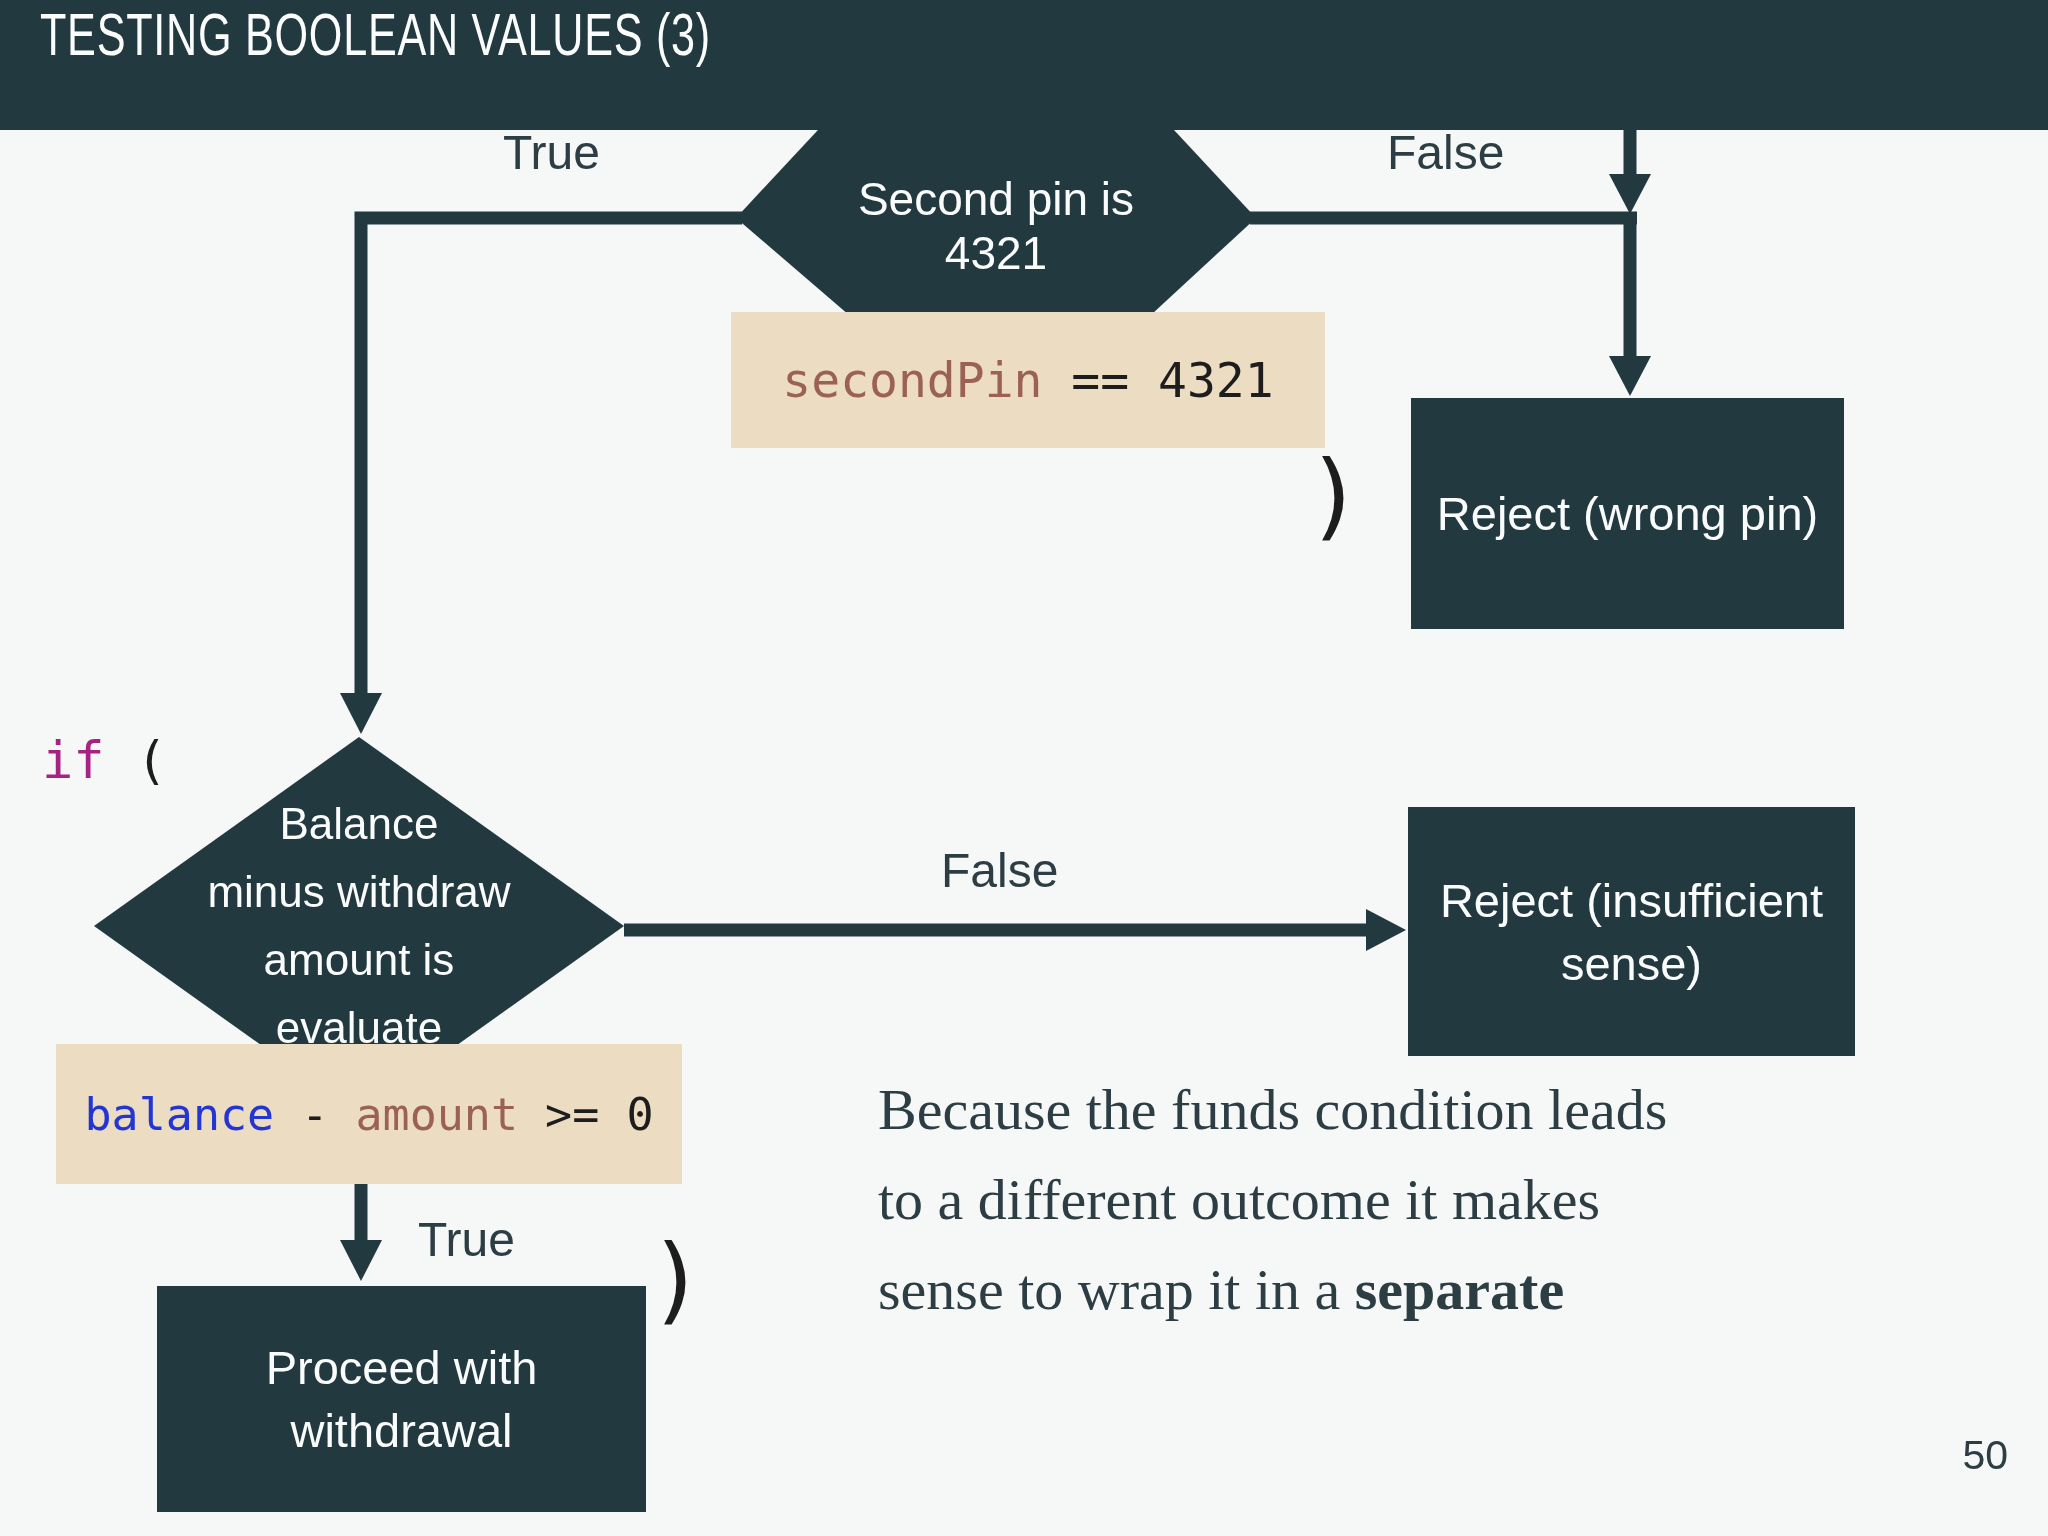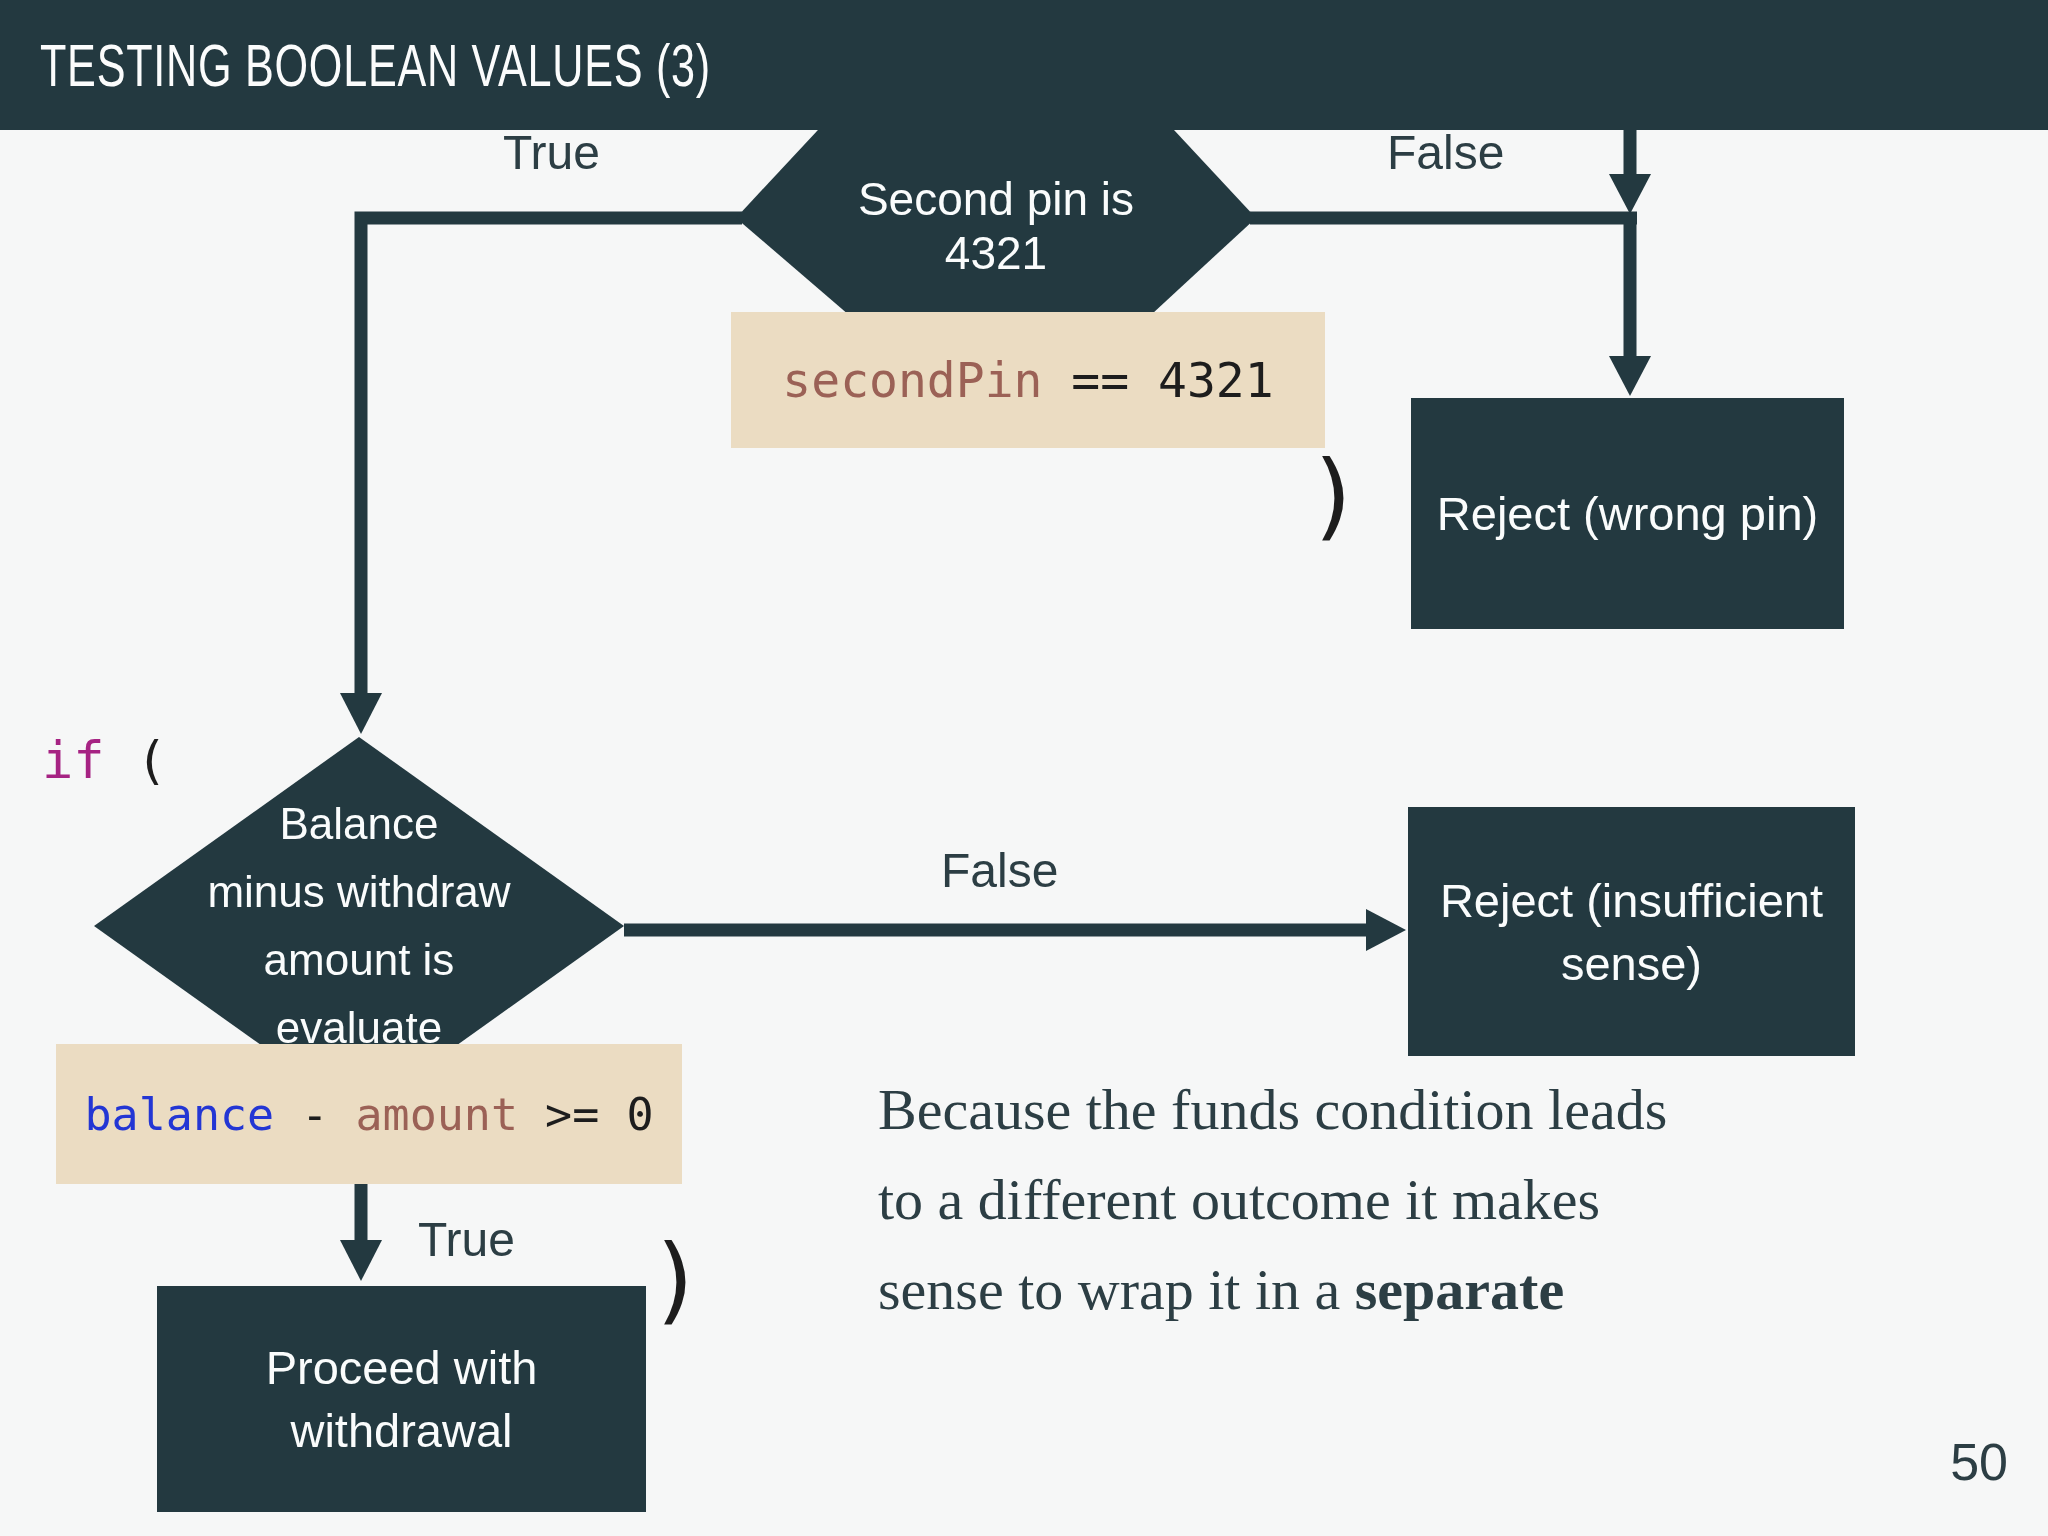--- a/index.html
+++ b/index.html
@@ -21,21 +21,21 @@
     position:relative;
     overflow:hidden;
     color:var(--body_text,#2c3e44);
   }
   .abs{position:absolute;}
   
   .header{
     left:0;top:0;width:2048px;height:130px;
     background:var(--dark_teal,#233940);
     z-index:10;
-    display:flex;align-items:center;
+    display:flex;
   }
   .header-title{
     margin-left:40px;
     font-size:60px;
     color:#fbfcfc;
     letter-spacing:1px;
     white-space:nowrap;
     transform:scaleX(0.72);
     transform-origin:0 50%;
     font-weight:400;
@@ -117,21 +117,21 @@
   .note{
     left:878px;top:1065px;width:1110px;
     font-size:58px;line-height:90px;
     color:var(--body_text,#2c3e44);
     z-index:4;
   }
   .note .line{white-space:nowrap;font-family:Liberation Serif, serif;}
   
   .page-number{
     left:1938px;top:1432px;width:70px;
-    font-size:52px;text-align:right;
+    font-size:41px;text-align:right;
     color:var(--body_text,#2c3e44);
     z-index:4;
   }
 </style>
 </head>
 <body>
 
 <svg class="connectors abs" width="2048" height="1536" viewBox="0 0 2048 1536">
   <g stroke="currentColor" stroke-width="13" fill="none">
     <path d="M 742 218 H 361 V 695"></path>

